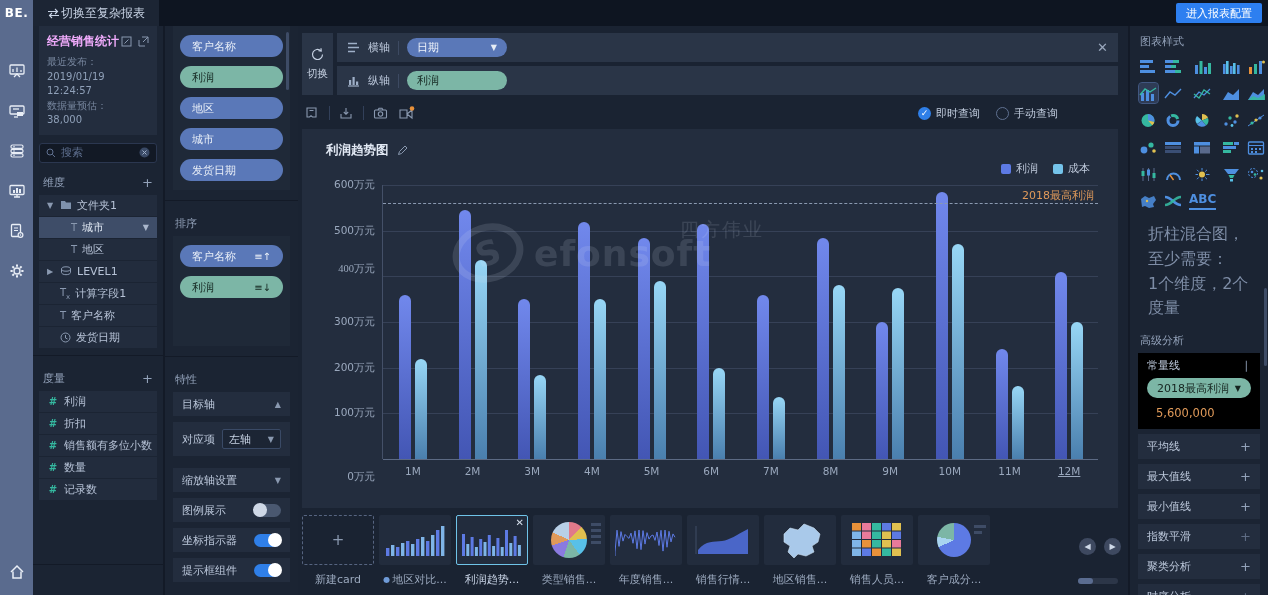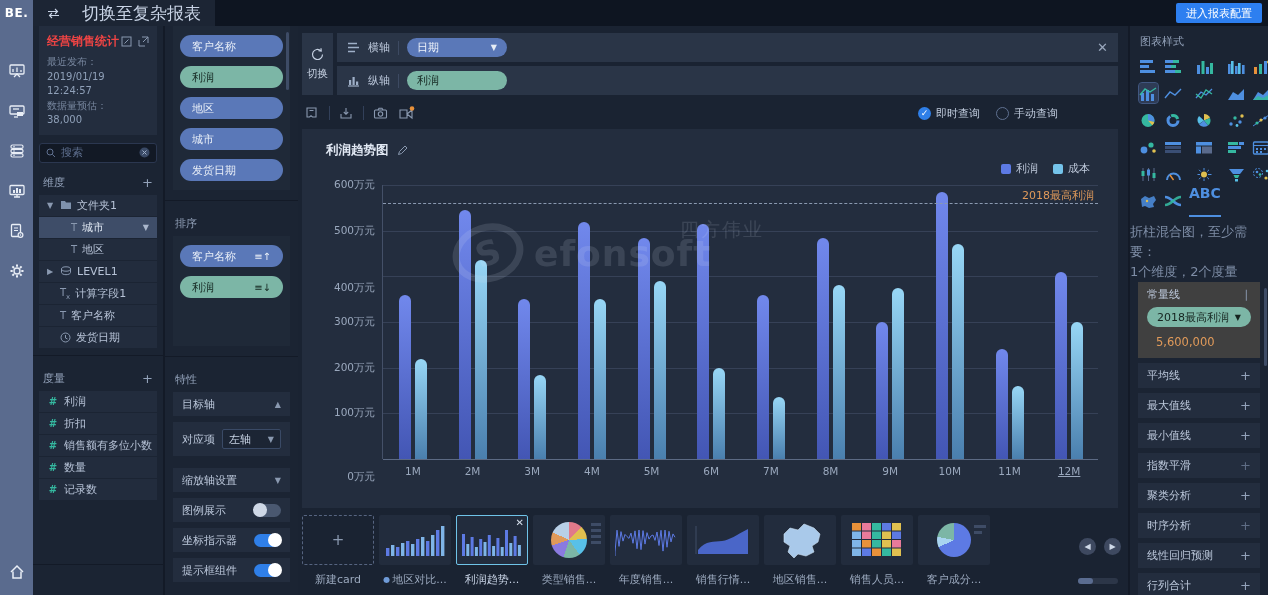--- a/index.html
+++ b/index.html
@@ -1,36 +1,36 @@
 <!DOCTYPE html>
 <html><head>
 <meta charset="utf-8">
 <style>
   *{box-sizing:border-box;margin:0;padding:0}
   html,body{width:1268px;height:595px;overflow:hidden}
   body{background:#1a2332;font-family:"DejaVu Sans","Liberation Sans",sans-serif;font-size:11px;color:#c6d1e2;position:relative}
   .abs{position:absolute}
   
   .topbar{left:33px;top:0;width:1235px;height:26px;background:#0e1521;display:flex;align-items:center}
-  .topbar .tab{height:26px;background:#1c2534;display:flex;align-items:center;gap:22px;padding:0 14px;color:#c9d4e6;font-size:17px}
+  .topbar .tab{height:26px;background:#1c2534;display:flex;align-items:center;gap:1px;padding:0 14px;color:#c9d4e6;font-size:12px}
   .enter-btn{margin-left:auto;margin-right:6px;background:#2d7ff0;color:#fff;height:20px;border-radius:2px;padding:0 10px;display:flex;align-items:center;font-size:11px;cursor:pointer}
   
   .rail{left:0;top:0;width:33px;height:595px;background:#5a6b8e;display:flex;flex-direction:column;align-items:center}
   .rail .logo{height:26px;display:flex;align-items:center;font-weight:bold;color:#fff;font-size:12px;letter-spacing:.5px}
   .rail .ric{margin-top:22px}
   .rail .ric:first-of-type{margin-top:36px}
   .rail .home{margin-top:auto;margin-bottom:14px}
   
   .panel1{left:33px;top:26px;width:130px;height:569px;background:#1b2433;overflow:hidden}
   .panel2{left:163px;top:26px;width:135px;height:569px;background:#1b2433;border-left:2px solid #131a27;overflow:hidden}
   .sec-title{display:flex;justify-content:space-between;align-items:center;padding:8px 10px 5px;color:#93a2ba}
   .sec-title .plus{color:#93a2ba;font-size:13px;cursor:pointer}
   .ds-card{margin:0 6px;background:#232d3e;padding:7px 8px}
   .ds-head{display:flex;align-items:center;justify-content:space-between}
-  .ds-name{font-weight:bold;color:#ef4444;font-size:12px}
+  .ds-name{font-weight:bold;color:#f0abfc;font-size:12px}
   .ds-icons{display:flex;gap:6px}
   .ds-meta{color:#76859d;font-size:10px;line-height:1.45;margin-top:5px}
   .ds-meta .val{color:#8fa0b8}
   .search{margin:8px 6px 4px;background:#121925;border:1px solid #2b3750;border-radius:3px;height:20px;display:flex;align-items:center;padding:0 6px;gap:5px;color:#5f7090}
   .search .ph{flex:1}
   .tree{margin:0 6px}
   .trow{height:21px;display:flex;align-items:center;gap:5px;background:#222c3d;margin-bottom:1px;padding-left:8px;color:#b6c2d6;cursor:pointer}
   .trow .car{color:#8a99b0;font-size:8px;width:8px}
   .trow.sel{background:#3e4d68;color:#dfe7f2}
   .trow .rcar{margin-left:auto;margin-right:8px;color:#aab7cc;font-size:8px}
@@ -107,26 +107,26 @@
   .tside i{display:block;width:10px;height:3px;background:#3e4c66}
   .navbtn{width:17px;height:17px;border-radius:50%;background:#3e4960;color:#cfd9e8;display:flex;align-items:center;justify-content:center;font-size:8px;cursor:pointer}
   .navs{left:781px;top:512px;display:flex;gap:8px}
   .hscroll{left:780px;top:552px;width:40px;height:6px;background:#2c3648;border-radius:3px}
   .hscroll i{display:block;width:15px;height:6px;background:#5a6c90;border-radius:3px}
   
   .rpanel{left:1128px;top:26px;width:140px;height:569px;background:#1b2433;border-left:2px solid #131a27}
   .icon-grid{margin:2px 9px 0;display:grid;grid-template-columns:repeat(5,1fr);gap:7px 6px}
   .icell{height:20px;display:flex;align-items:center;justify-content:center;border-radius:3px;cursor:pointer}
   .icell.sel{background:#2e3b55;outline:1px solid #415780}
-  .hint{margin:11px 0 0;color:#7e8da6;font-size:13px;line-height:1.55}
+  .hint{margin:11px 18px 0;color:#7e8da6;font-size:16px;line-height:1.55}
   .adv-list{margin:0 8px}
   .adv-row{background:#232d3e;height:25px;margin-bottom:5px;display:flex;align-items:center;justify-content:space-between;padding:0 9px;color:#bcc8db;cursor:pointer}
   .adv-row .pl{color:#93a2ba;font-size:13px}
   .adv-row .pl.dim{color:#5f6d85}
-  .adv-exp{background:#404040;margin-bottom:5px;padding:0 9px 9px}
+  .adv-exp{background:#000000;margin-bottom:5px;padding:0 9px 9px}
   .adv-exp .hd{height:25px;display:flex;align-items:center;justify-content:space-between;color:#bcc8db}
   .adv-pill{height:20px;border-radius:10px;background:#7cb6a6;color:#15241f;display:flex;align-items:center;justify-content:space-between;padding:0 10px;cursor:pointer}
   .adv-pill .car{font-size:8px}
   .adv-val{color:#e09a5a;padding:8px 0 0 9px;font-size:11.5px}
   .vscroll{position:absolute;right:1px;top:262px;width:3px;height:78px;background:#3e4c66;border-radius:2px}
   svg{display:block}
 </style>
 </head>
 <body>
 
@@ -489,21 +489,21 @@
     <div class="plot" id="plot">
         <div class="gline base" style="top: 274px;"></div>
         <div class="ytick" style="top: 292px;">0万元</div>
         <div class="gline" style="top: 228.333px;"></div>
         <div class="ytick" style="top: 228.333px;">100万元</div>
         <div class="gline" style="top: 182.667px;"></div>
         <div class="ytick" style="top: 182.667px;">200万元</div>
         <div class="gline" style="top: 137px;"></div>
         <div class="ytick" style="top: 137px;">300万元</div>
         <div class="gline" style="top: 91.3333px;"></div>
-        <div class="ytick" style="top: 103px;">400万元</div>
+        <div class="ytick" style="top: 84px; font-family: Liberation Serif, serif;">400万元</div>
         <div class="gline" style="top: 45.6667px;"></div>
         <div class="ytick" style="top: 45.6667px;">500万元</div>
         <div class="gline" style="top: 0px;"></div>
         <div class="ytick" style="top: 0px;">600万元</div>
         <div class="bar s0" style="left: 15.8333px; height: 164.4px;"></div>
         <div class="bar s1" style="left: 31.8333px; height: 100.467px;"></div>
         <div class="xtick" style="left: 29.8333px;">1M</div>
         <div class="bar s0" style="left: 75.5px; height: 248.883px;"></div>
         <div class="bar s1" style="left: 91.5px; height: 198.65px;"></div>
         <div class="xtick" style="left: 89.5px;">2M</div>
@@ -879,27 +879,30 @@
           <circle cx="8" cy="7" r="1.2" fill="#e0c050"></circle>
         </svg>
       </div>
       <div class="icell">
         <svg width="19" height="15" viewBox="0 0 19 15">
           <path d="M1 3c7 0 9 8 16 8" stroke="#4e8fe0" stroke-width="2.6" fill="none"></path>
           <path d="M1 11c7 0 9-8 16-8" stroke="#35b8a0" stroke-width="2.6" fill="none" opacity=".9"></path>
         </svg>
       </div>
       <div class="icell">
-        <span style="color:#4e8fe0;font-size:14px;font-weight:bold;border-bottom:2px solid #4e8fe0;padding-bottom:14px">ABC</span>
+        <span style="color:#4e8fe0;font-size:12px;font-weight:bold;border-bottom:2px solid #4e8fe0;padding-bottom:2px">ABC</span>
       </div>
     </div>
   <div class="hint">
     <div>折柱混合图，至少需要：</div>
     <div>1个维度，2个度量</div>
   </div>
+  <div class="sec-title" style="padding-top:12px">
+      <span>高级分析</span>
+    </div>
   <div class="adv-list" id="adv-list">
     <div class="adv-exp">
       <div class="hd">
         <span>常量线</span>
         <span style="color:#8a99b0">❘</span>
       </div>
       <div class="adv-pill">
         <span>2018最高利润</span>
         <span class="car">▼</span>
       </div>

